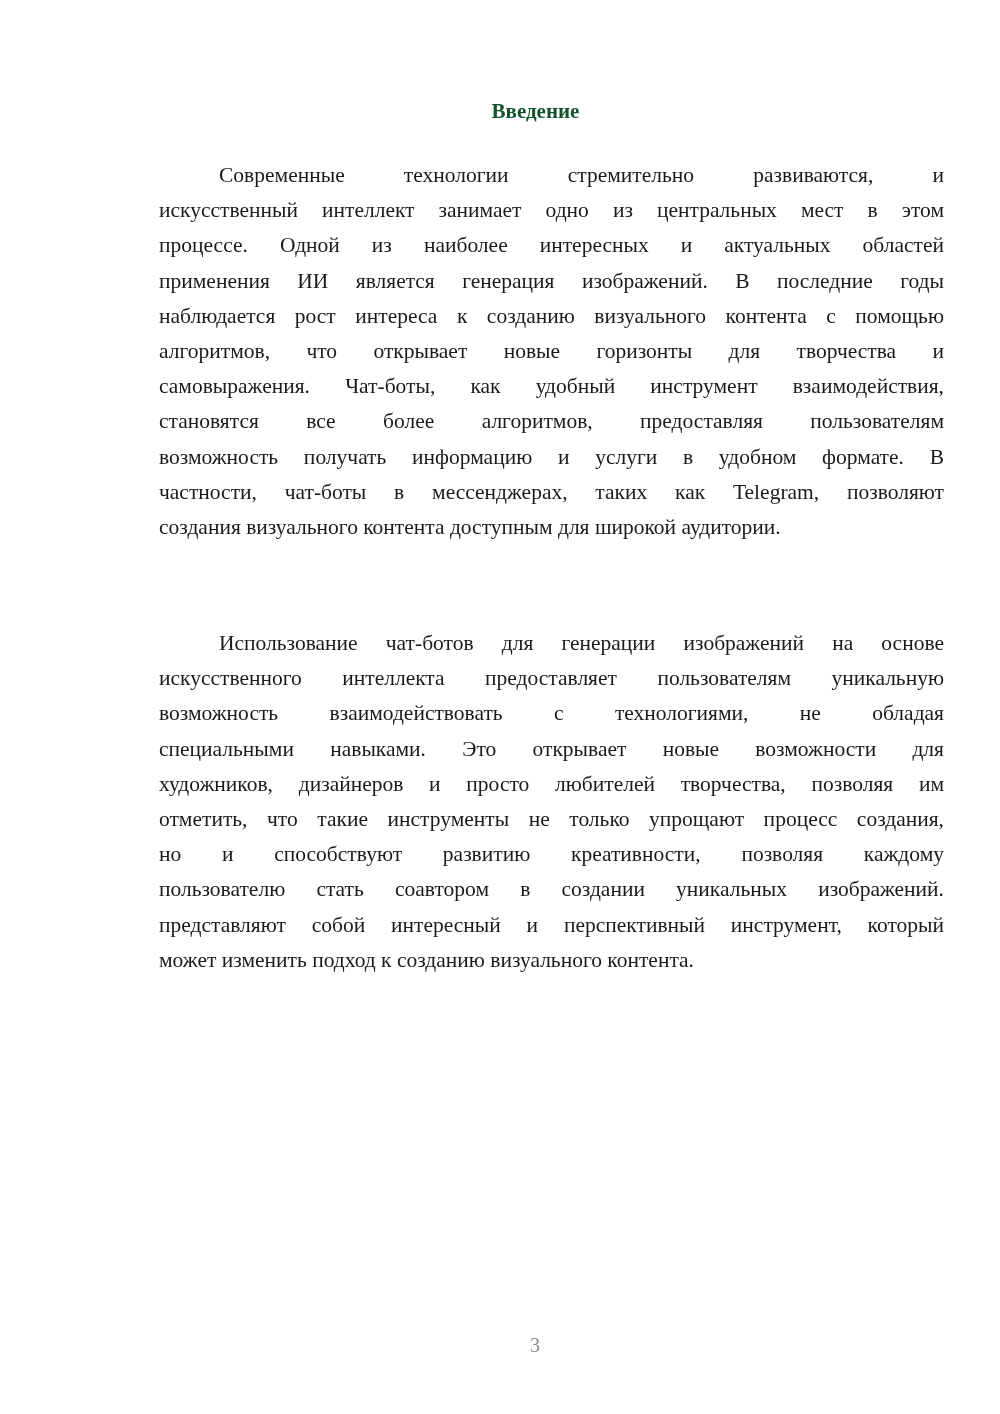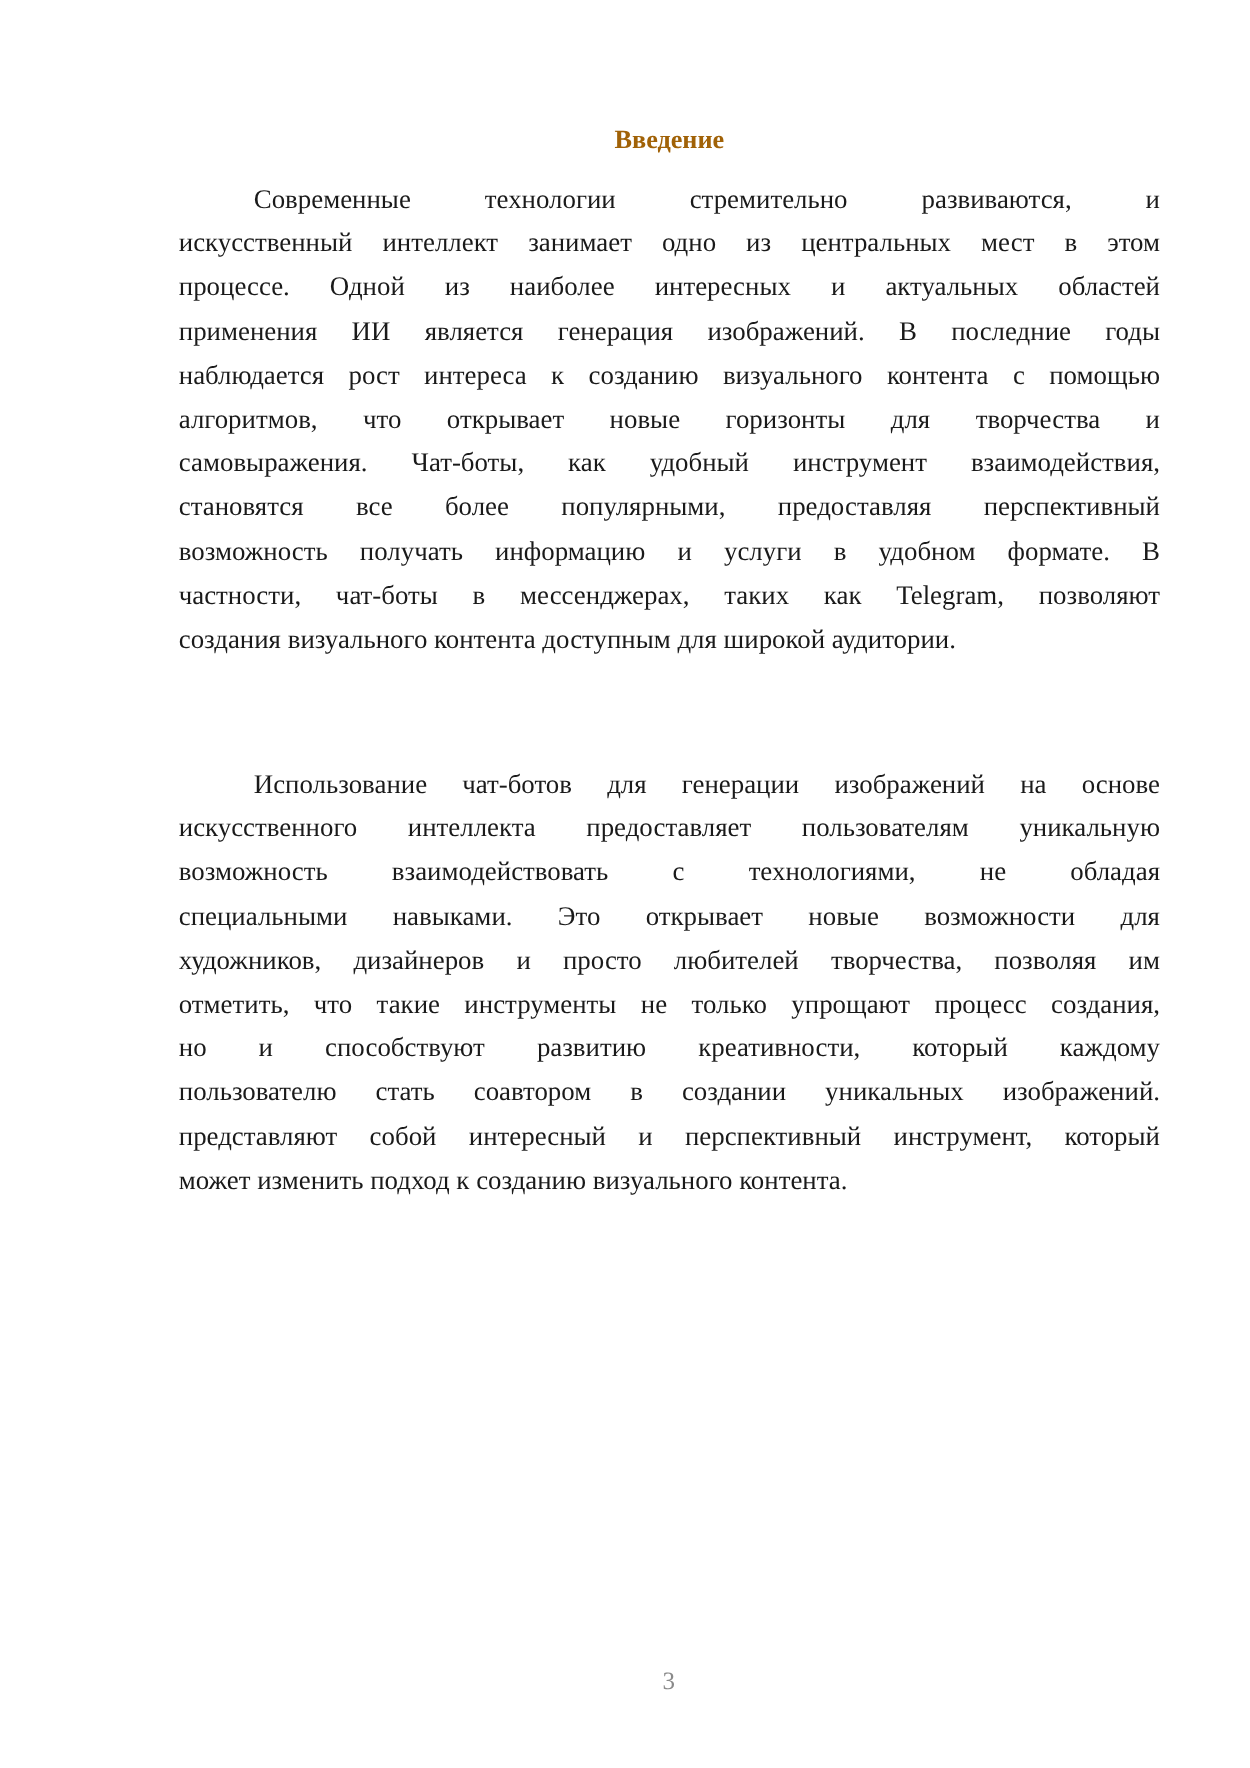--- a/index.html
+++ b/index.html
@@ -6,23 +6,23 @@
     body { width: 1000px; height: 1414px; position: relative; overflow: hidden; }
     .page {
       position: absolute; left: 0; top: 0; width: 1000px; height: 1414px;
       background: #ffffff;
       font-family: "Liberation Serif", "DejaVu Serif", serif;
       color: #1a1a1a;
     }
     .title {
       position: absolute; left: 143px; width: 785px; top: 97px;
       text-align: center; font-weight: bold; font-size: 21px; line-height: 28px;
-      margin: 0; color: #a16207;
+      margin: 0; color: #14532d;
     }
-    .para { position: absolute; left: 143px; width: 785px; margin: 0; }
+    .para { position: absolute; left: 143px; width: 785px; margin: 16px; }
     .line {
       display: block; height: 35.2px; line-height: 35.2px;
       font-size: 21.5px; white-space: nowrap;
       text-align: justify; text-align-last: justify;
     }
     .line.first { padding-left: 60px; }
     .line.last { text-align-last: left; }
     .p1 { top: 142px; }
     .p2 { top: 610px; }
     .page-number {
@@ -38,34 +38,34 @@
   <h1 class="title">Введение</h1>
 
   <div class="para p1">
     <span class="line first">Современные технологии стремительно развиваются, и</span>
     <span class="line">искусственный интеллект занимает одно из центральных мест в этом</span>
     <span class="line">процессе. Одной из наиболее интересных и актуальных областей</span>
     <span class="line">применения ИИ является генерация изображений. В последние годы</span>
     <span class="line">наблюдается рост интереса к созданию визуального контента с помощью</span>
     <span class="line">алгоритмов, что открывает новые горизонты для творчества и</span>
     <span class="line">самовыражения. Чат-боты, как удобный инструмент взаимодействия,</span>
-    <span class="line">становятся все более популярными, предоставляя перспективный</span>
+    <span class="line">становятся все более алгоритмов, предоставляя пользователям</span>
     <span class="line">возможность получать информацию и услуги в удобном формате. В</span>
     <span class="line">частности, чат-боты в мессенджерах, таких как Telegram, позволяют</span>
     <span class="line last">создания визуального контента доступным для широкой аудитории.</span>
   </div>
 
   <div class="para p2">
     <span class="line first">Использование чат-ботов для генерации изображений на основе</span>
     <span class="line">искусственного интеллекта предоставляет пользователям уникальную</span>
     <span class="line">возможность взаимодействовать с технологиями, не обладая</span>
     <span class="line">специальными навыками. Это открывает новые возможности для</span>
     <span class="line">художников, дизайнеров и просто любителей творчества, позволяя им</span>
     <span class="line">отметить, что такие инструменты не только упрощают процесс создания,</span>
-    <span class="line">но и способствуют развитию креативности, который каждому</span>
+    <span class="line">но и способствуют развитию креативности, позволяя каждому</span>
     <span class="line">пользователю стать соавтором в создании уникальных изображений.</span>
     <span class="line">представляют собой интересный и перспективный инструмент, который</span>
     <span class="line last">может изменить подход к созданию визуального контента.</span>
   </div>
 
   <p class="page-number">3</p>
 
 </div>
 
 </body></html>

